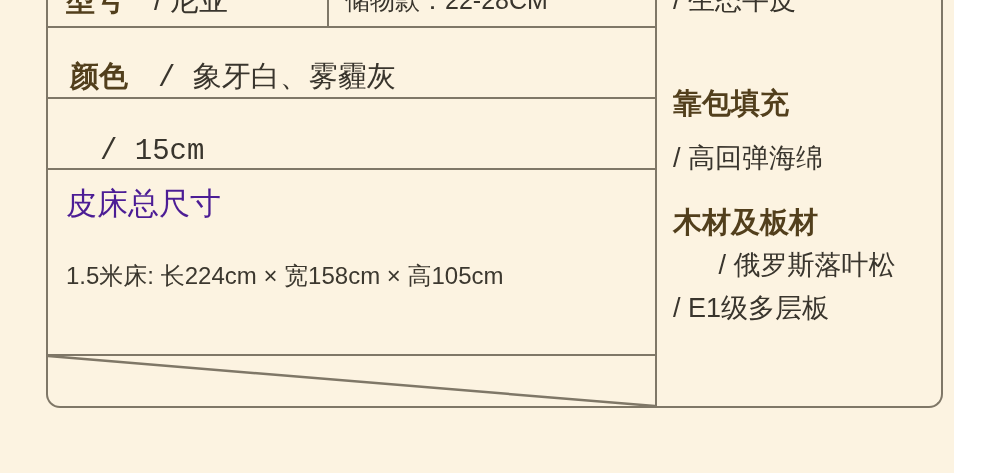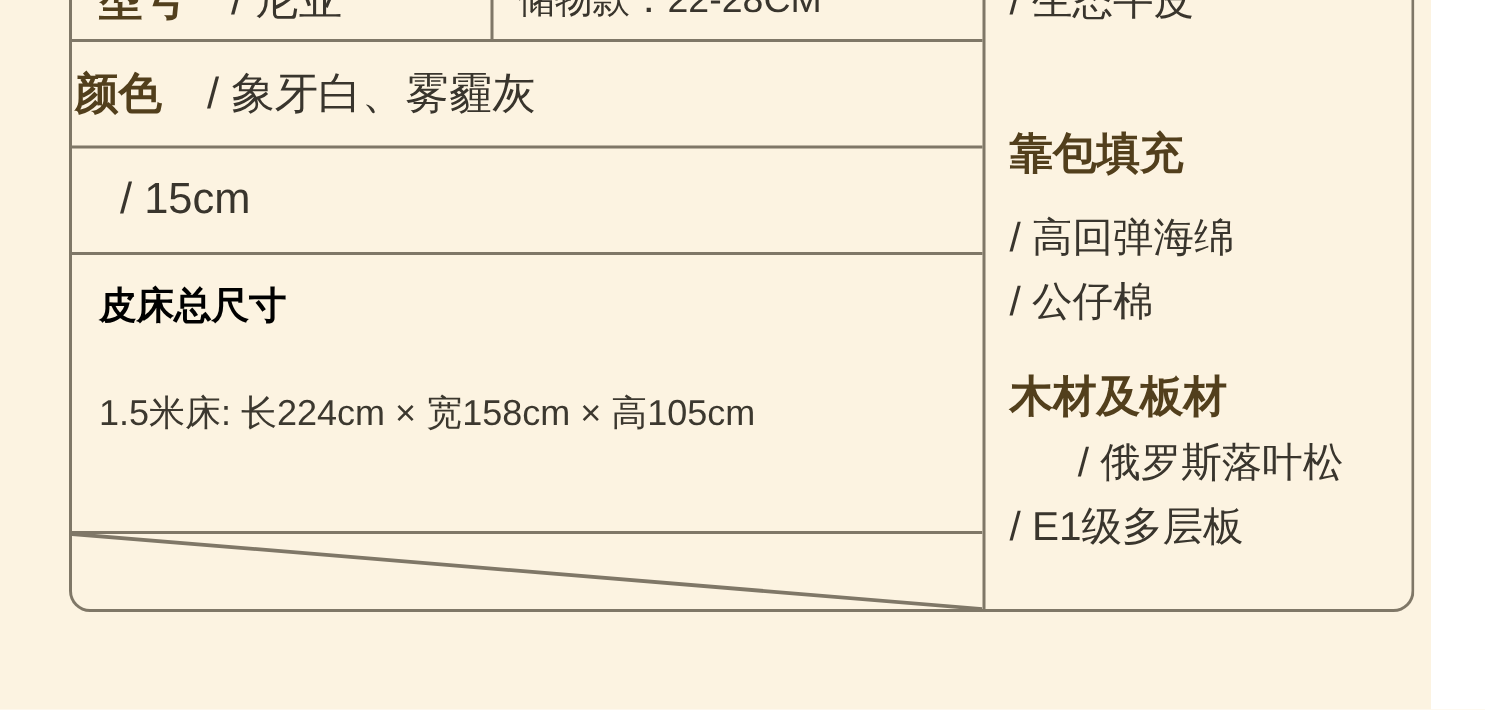--- a/index.html
+++ b/index.html
@@ -44,23 +44,24 @@
   .cell-storage{
     flex:1;box-sizing:border-box;
     border-left:2px solid #7f7767;
     padding:12px 0 0 16px;
     font-size:25px;line-height:25px;
     white-space:nowrap;
   }
   .row-mid{
     height:71px;
     border-top:2px solid #7f7767;
-    display:flex;align-items:center;
-    padding-left:2px;
+    display:flex;align-items:flex-end;
+    padding-left:22px;
     font-size:29px;
+    font-family:Liberation Mono, monospace;
   }
   .row-dims{
     height:186px;
     border-top:2px solid #7f7767;
     padding:18px 0 0 18px;
     box-sizing:border-box;
   }
   .row-empty{
     height:52px;
     border-top:2px solid #7f7767;
@@ -69,22 +70,22 @@
     overflow:hidden;
   }
   .row-empty svg{display:block;width:100%;height:100%;}
   .lbl{
     color:#523f1c;font-weight:bold;
   }
   .val{
     color:#39352d;margin-left:30px;white-space:nowrap;
   }
   .dims-heading{
-    color:#000000;font-weight:bold;
-    font-size:25px;line-height:32px;
+    color:#4c1d95;font-weight:normal;
+    font-size:31px;line-height:32px;
   }
   .dim-line{
     font-size:24px;line-height:40px;
     white-space:nowrap;color:#3c382f;
   }
   .dim-line.first{margin-top:36px;}
   .rc-top-item{
     font-size:27px;line-height:28px;white-space:nowrap;
   }
   .rc-heading{
@@ -137,21 +138,20 @@
         </svg>
       </div>
 
     </div>
 
     <div class="right-col">
       <div class="rc-top-item">/ 生态牛皮</div>
 
       <div class="rc-heading cushion">靠包填充</div>
       <div class="rc-item m25">/ 高回弹海绵</div>
-      <div class="rc-item m13">/ 公仔棉</div>
 
       <div class="rc-heading wood">木材及板材</div>
       <div class="rc-item m31">/ 俄罗斯落叶松</div>
       <div class="rc-item m13">/ E1级多层板</div>
     </div>
 
   </div>
 </div>
 
 </body></html>

